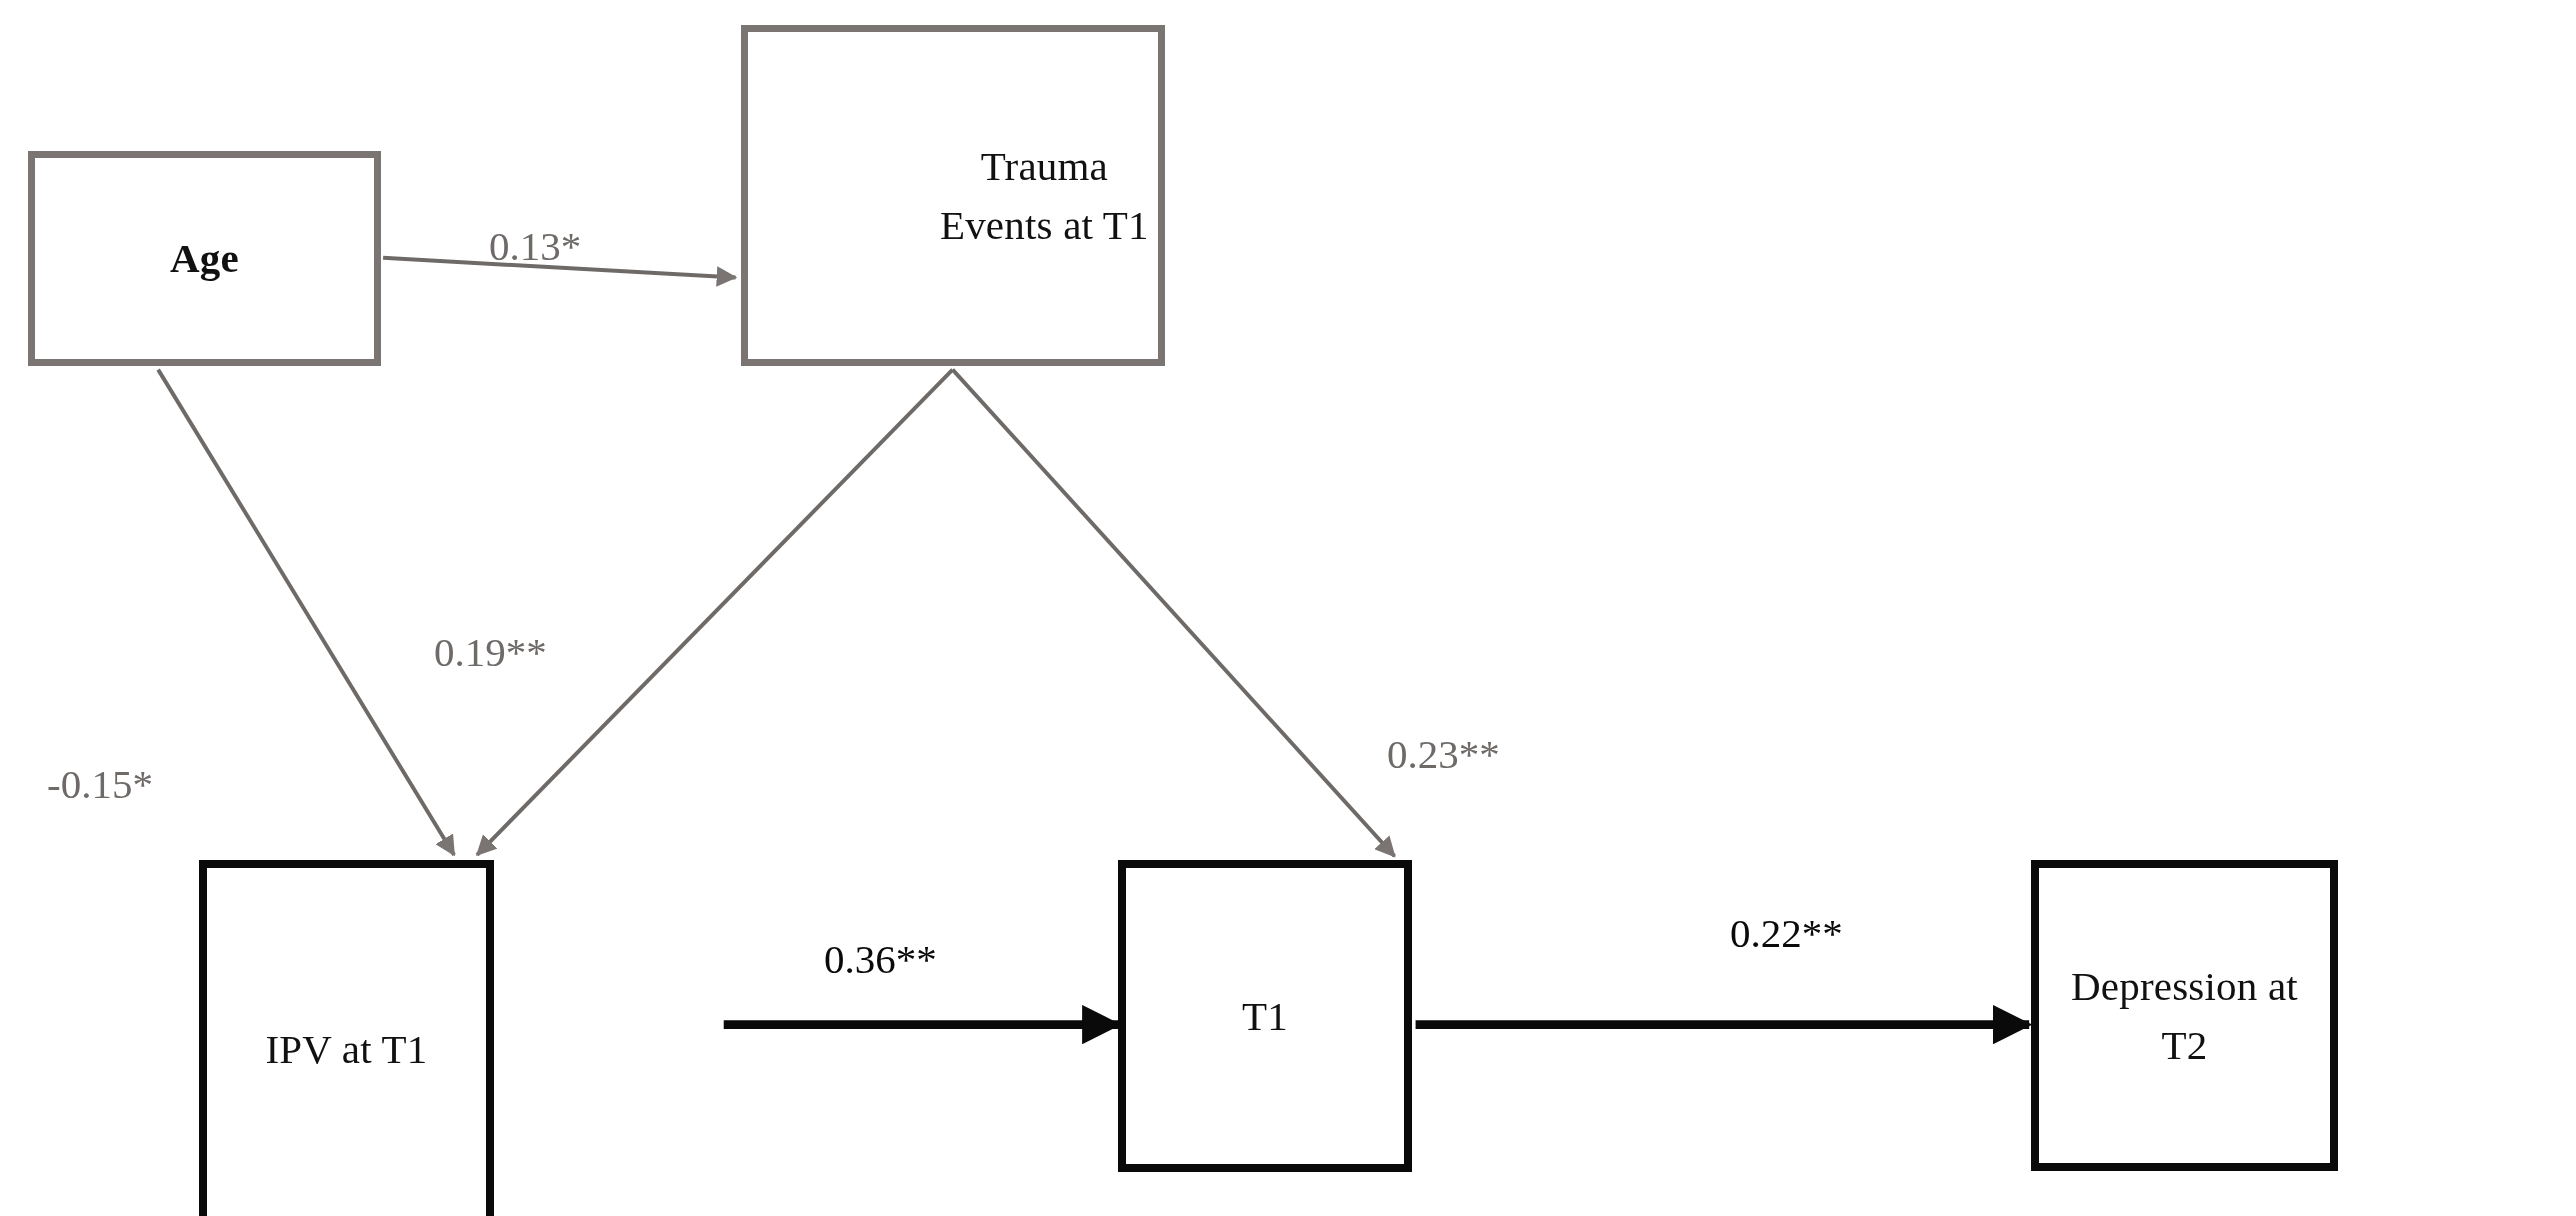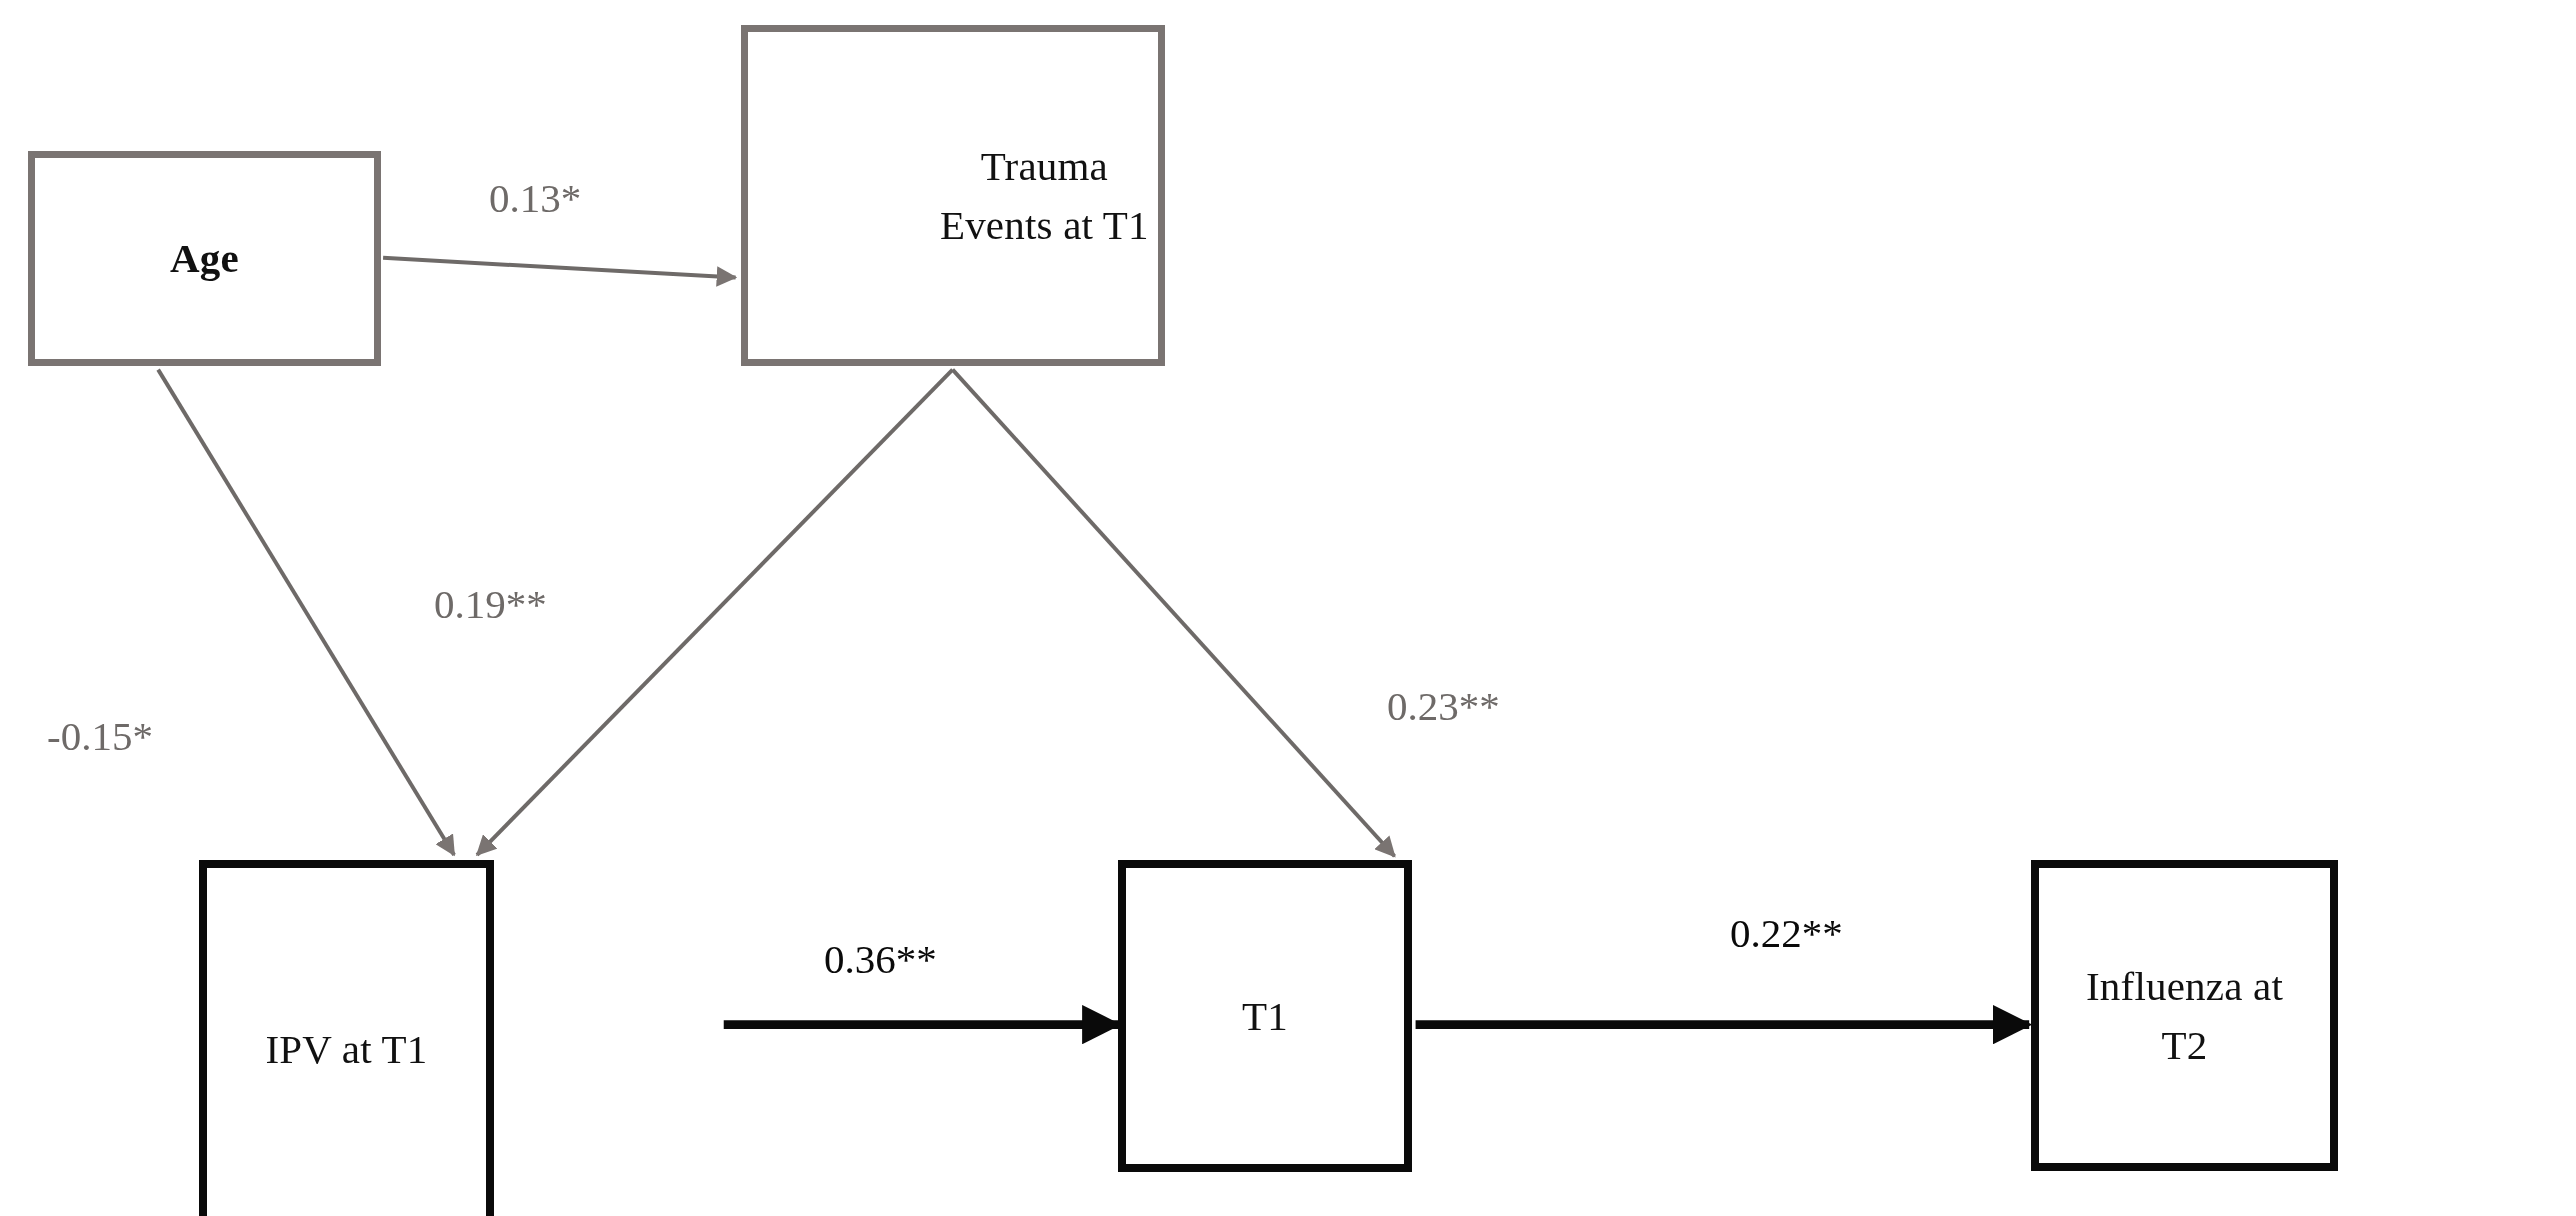--- a/index.html
+++ b/index.html
@@ -53,20 +53,21 @@
   }
   .edge-label {
     position: absolute;
     white-space: nowrap;
     font-size: 41px;
     line-height: 1;
     z-index: 4;
   }
   .edge-label.gray {
     color: #6e6a68;
+    margin-top: 48px;
   }
   .edge-label.black {
     color: #0a0a0a;
   }
 </style>
 </head>
 <body>
 
 <div id="canvas">
 
@@ -109,21 +110,21 @@
   </div>
 
   <div class="node node-black" style="left:1118px; top:860px; width:294px; height:312px;">
     <div class="node-label two-line">
       <div>T1</div>
     </div>
   </div>
 
   <div class="node node-black" style="left:2031px; top:860px; width:307px; height:311px;">
     <div class="node-label two-line">
-      <div>Influenza at</div>
+      <div>Depression at</div>
       <div>T2</div>
     </div>
   </div>
 
   <span class="edge-label gray" style="left:489px; top:178px;">0.13*</span>
 
   <span class="edge-label gray" style="left:47px; top:716px;">-0.15*</span>
 
   <span class="edge-label gray" style="left:434px; top:584px;">0.19**</span>
 

